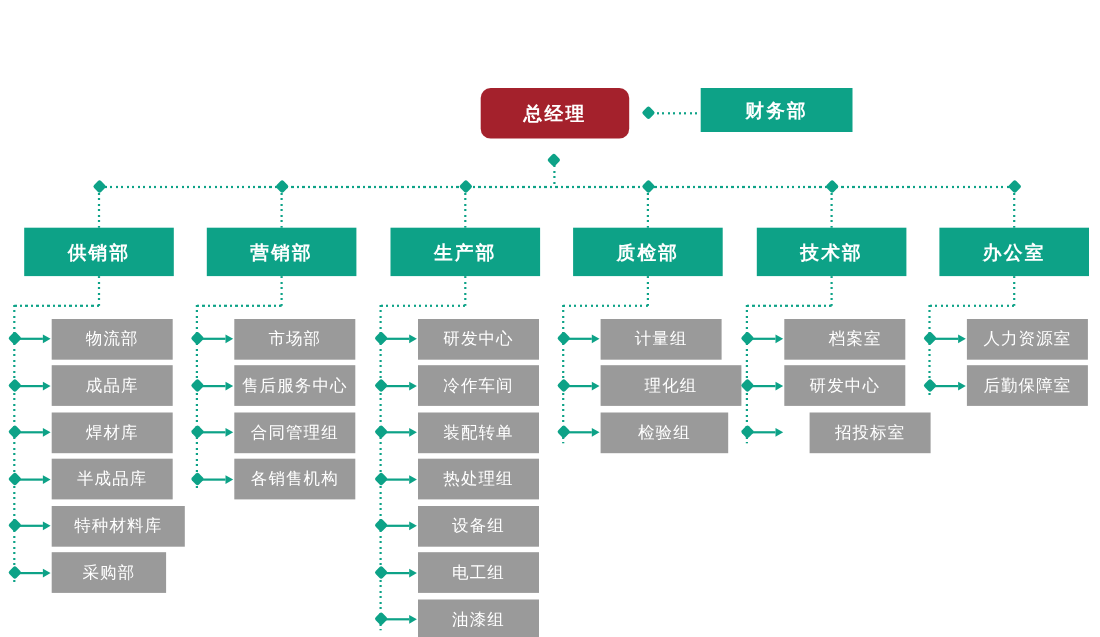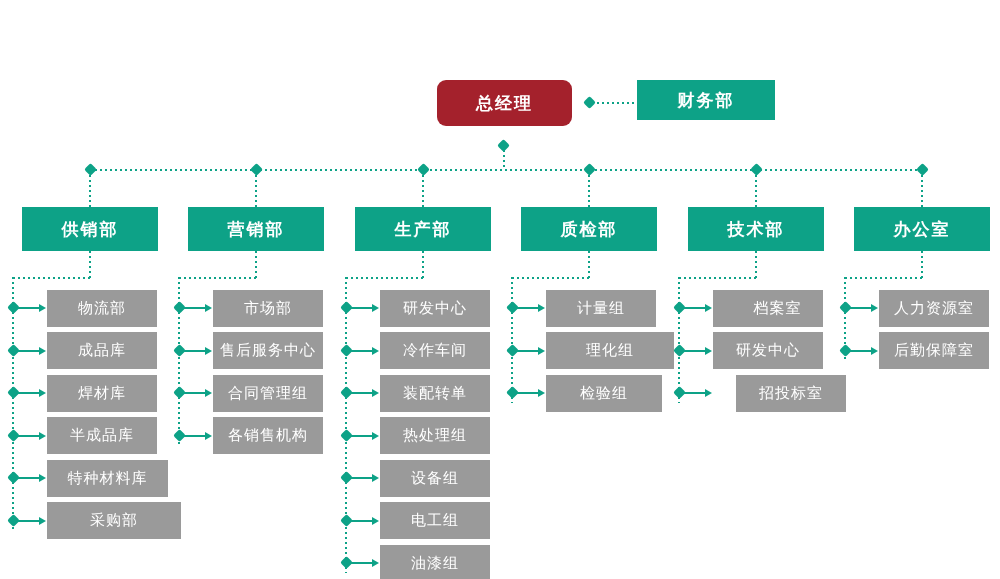--- a/index.html
+++ b/index.html
@@ -73,21 +73,21 @@
       <div class="aline" style="left: 17px; top: 434.5px; width: 22px;"></div>
       <div class="ahead" style="left: 39px; top: 431.5px;"></div>
       <div class="box gray" style="left: 47px; top: 417px; width: 110px; height: 37px;">半成品库</div>
       <div class="diamond" style="left: 8.5px; top: 473px;"></div>
       <div class="aline" style="left: 17px; top: 477px; width: 22px;"></div>
       <div class="ahead" style="left: 39px; top: 474px;"></div>
       <div class="box gray" style="left: 47px; top: 459.5px; width: 121px; height: 37px;">特种材料库</div>
       <div class="diamond" style="left: 8.5px; top: 515.5px;"></div>
       <div class="aline" style="left: 17px; top: 519.5px; width: 22px;"></div>
       <div class="ahead" style="left: 39px; top: 516.5px;"></div>
-      <div class="box gray" style="left: 47px; top: 502px; width: 134px; height: 37px;">采购部</div>
+      <div class="box gray" style="left: 47px; top: 502px; width: 104px; height: 37px;">采购部</div>
       <div class="diamond" style="left: 251.5px; top: 165px;"></div>
       <div class="vdot" style="left: 255px; top: 175px; height: 32px;"></div>
       <div class="box teal" style="left: 188px; top: 207px; width: 136px; height: 44px;">营销部</div>
       <div class="vdot" style="left: 255px; top: 251px; height: 27px;"></div>
       <div class="hdot" style="left: 179px; top: 277px; width: 77px;"></div>
       <div class="vdot" style="left: 178px; top: 277px; height: 168.5px;"></div>
       <div class="diamond" style="left: 174.5px; top: 303px;"></div>
       <div class="aline" style="left: 183px; top: 307px; width: 22px;"></div>
       <div class="ahead" style="left: 205px; top: 304px;"></div>
       <div class="box gray" style="left: 213px; top: 289.5px; width: 110px; height: 37px;">市场部</div>

